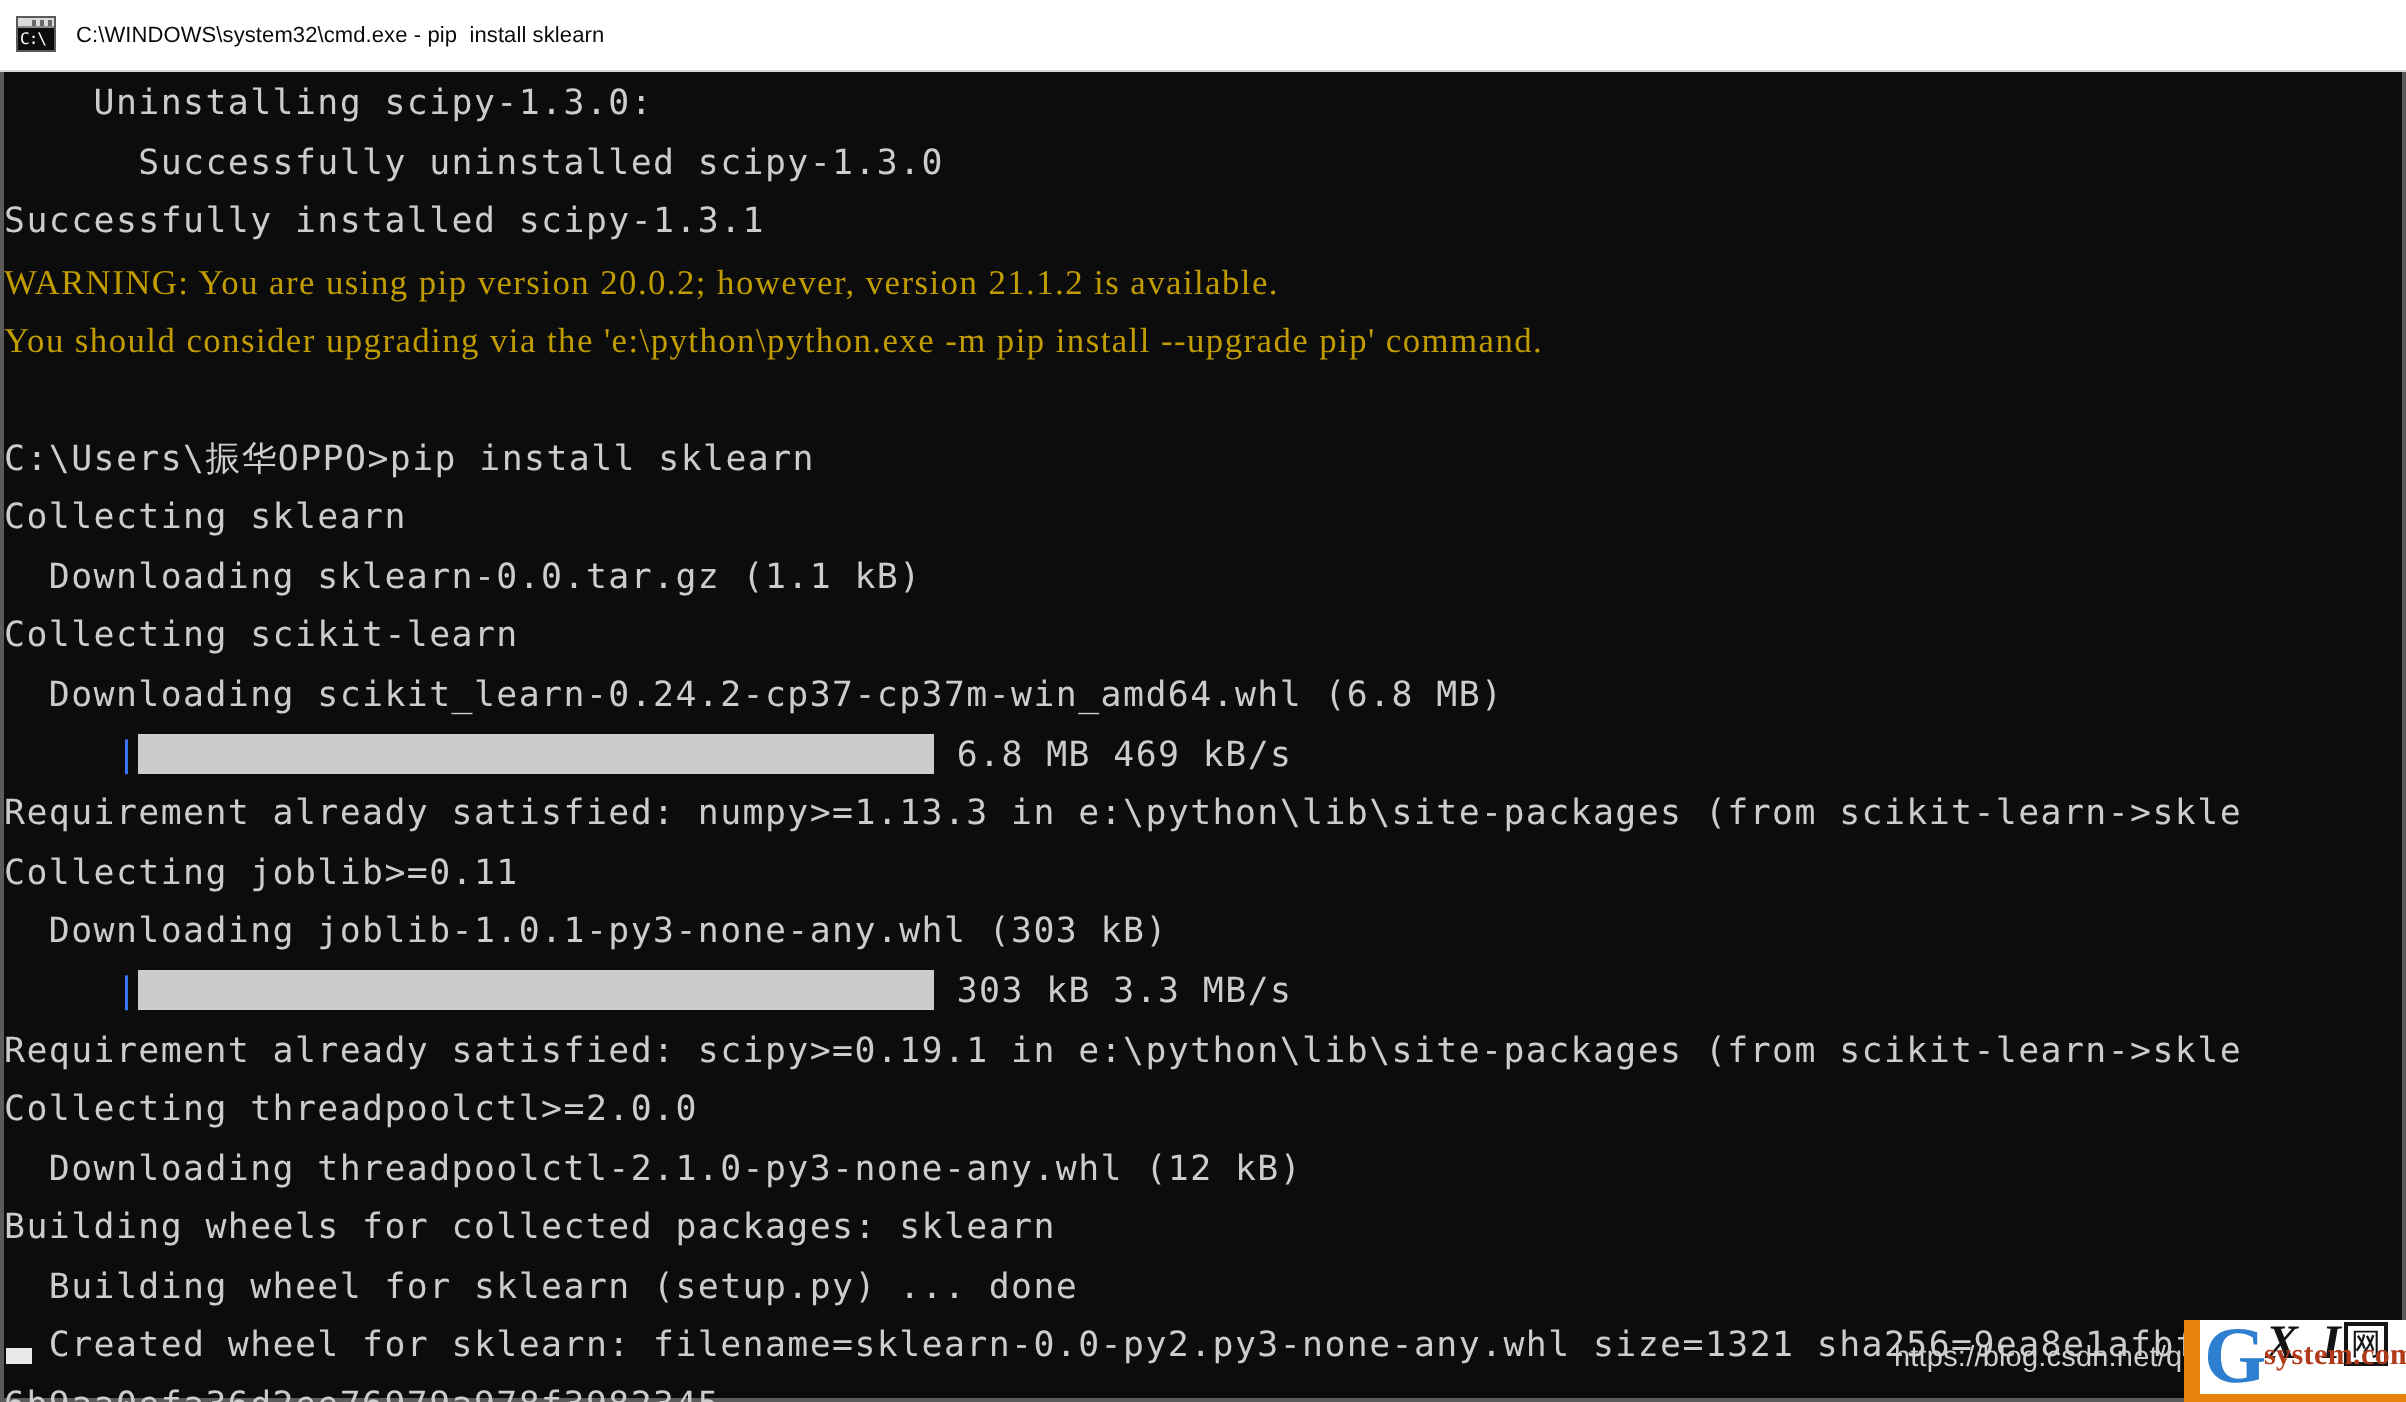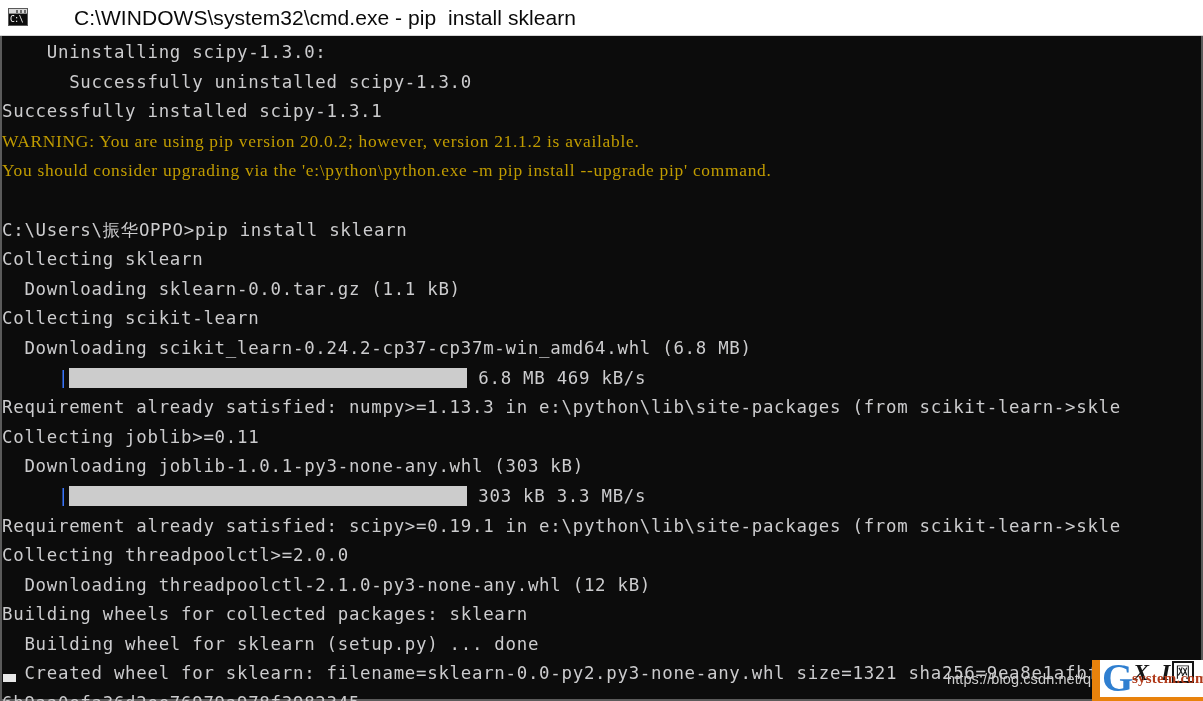--- a/index.html
+++ b/index.html
@@ -66,25 +66,24 @@
     font-family: "DejaVu Sans Mono", monospace;
     font-size: 8px;
     line-height: 11px;
     text-align: left;
     padding-left: 1px;
     letter-spacing: -0.5px;
     overflow: hidden;
   }
   #titlebar-title {
     font-family: "Liberation Sans", sans-serif;
-    font-size: 21px;
+    font-size: 11px;
     color: #0a0a0a;
     white-space: pre;
     letter-spacing: 0.05px;
-    margin-left: 36px;
   }
 
   
   #console {
     position: absolute;
     left: 0; top: 36px;
     width: 1203px;
     height: 665px;
     background: #0c0c0c;
     overflow: hidden;

